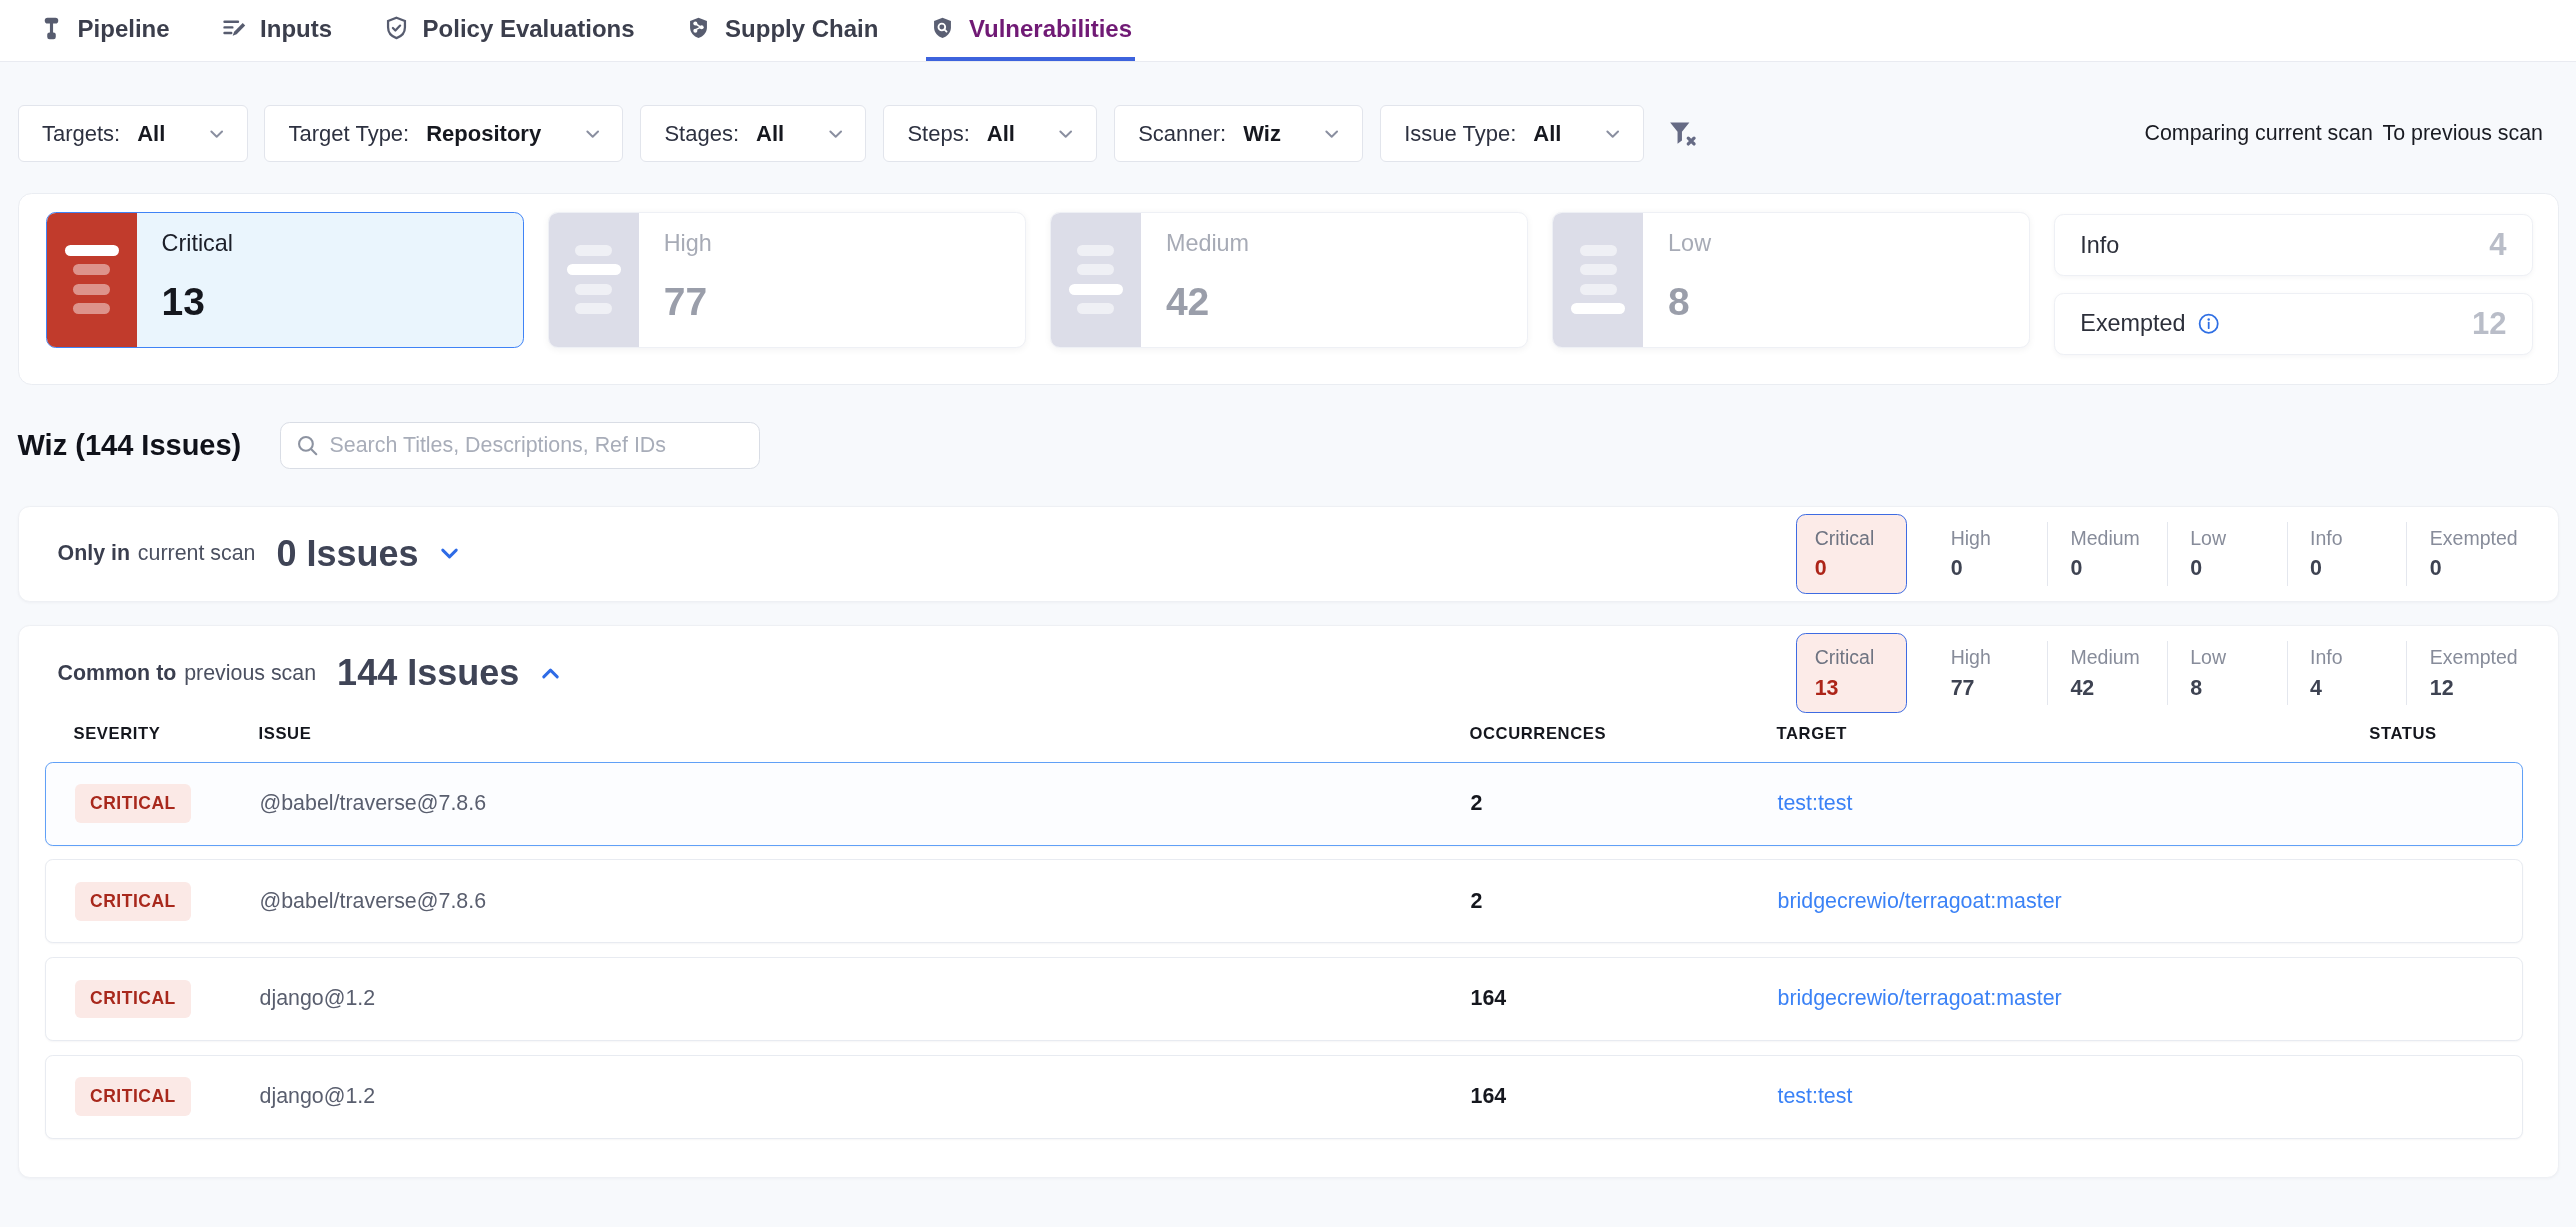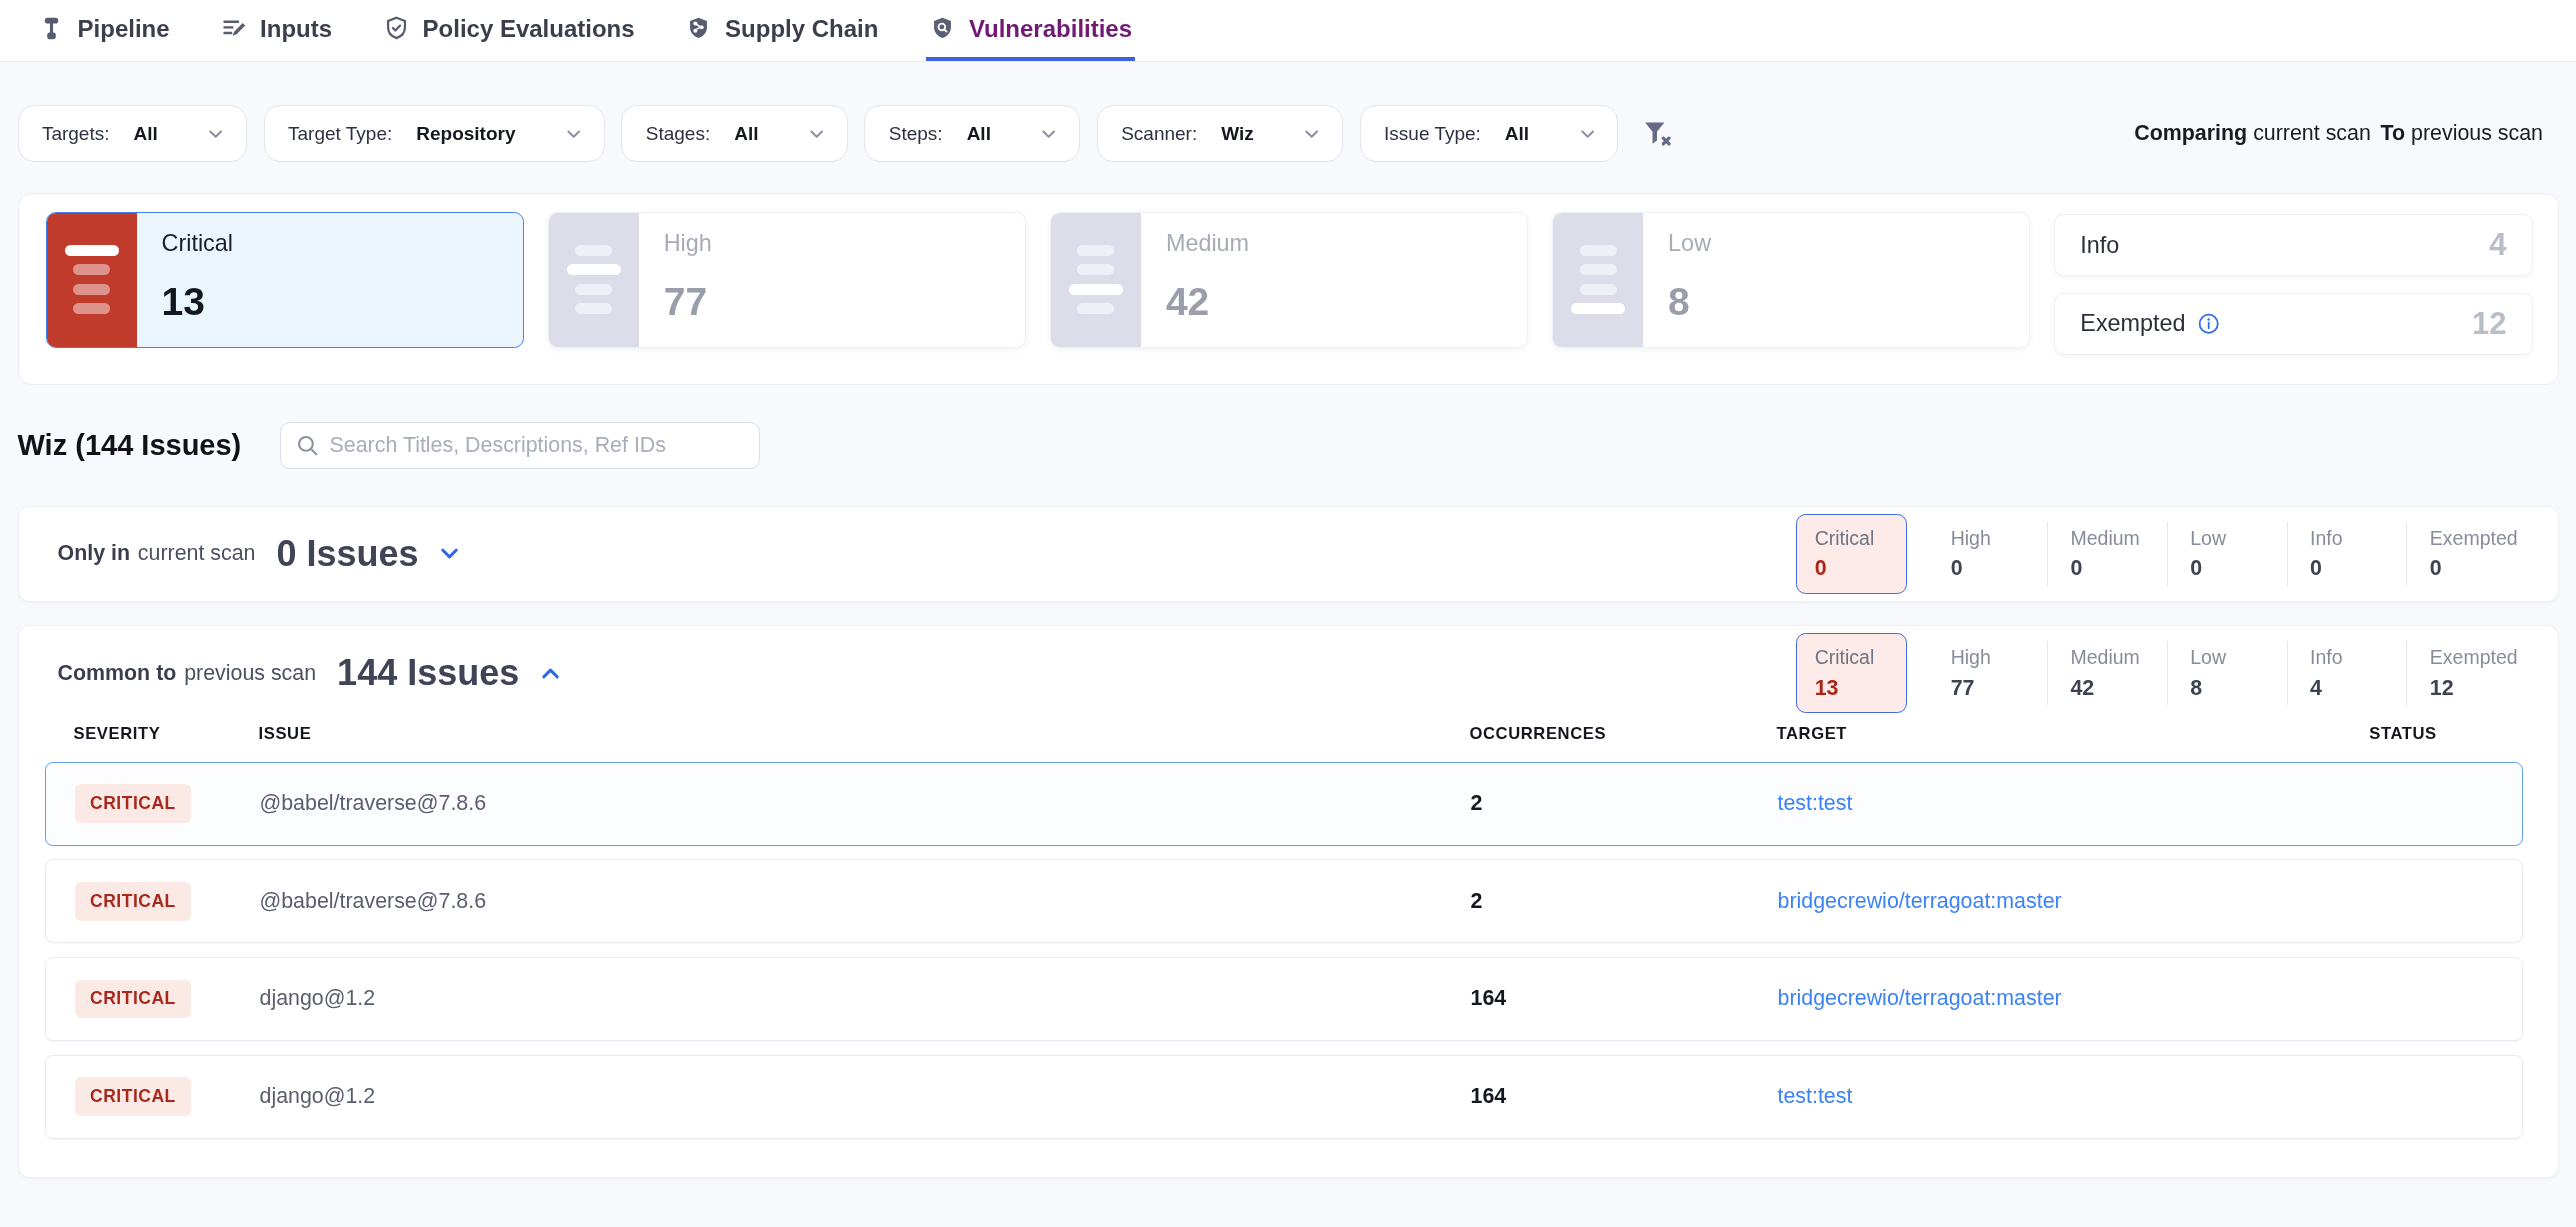--- a/index.html
+++ b/index.html
@@ -27,30 +27,30 @@
   .tab .tico { display: flex; color: #575c6f; }
   .tab.active { color: #701a75; border-bottom-color: #3d63dd; }
   .tab.active .tico { color: #5a5f73; }
   
   .filterbar {
     display: flex; align-items: center;
     padding: 43px 33px 31px 17.5px; gap: 16.6px;
   }
   .fbtn {
     height: 57px; background: #fff;
-    border: 1px solid #e2e5ec; border-radius: 16px;
-    display: flex; align-items: center; gap: 24px;
-    padding: 0 19.5px 0 23.4px; font-size: 19px; color: #2d3140;
+    border: 1px solid #e2e5ec; border-radius: 6px;
+    display: flex; align-items: center; gap: 17px;
+    padding: 0 19.5px 0 23.4px; font-size: 22px; color: #2d3140;
     cursor: pointer;
   }
   .fbtn b { font-weight: 700; color: #16181f; }
   .fbtn .chev { color: #8a8fa0; margin-left: 23.4px; display: flex; }
   .clearicon { color: #666b85; margin-left: 5.8px; display: flex; cursor: pointer; }
   .comparing { margin-left: auto; font-size: 21.4px; color: #191b22; white-space: nowrap; }
-  .comparing b { font-weight: 700; }
+  .comparing b { font-weight: 400; }
   .comparing .sep { display: inline-block; width: 9.7px; }
   
   .sevpanel {
     margin: 0 17.5px; background: #fff;
     border: 1px solid #eaedf2; border-radius: 13.6px;
     padding: 17.5px 25px 29px 27px;
     display: flex; gap: 24px;
   }
   .sevcol { flex: 1; }
   .sevcard {

